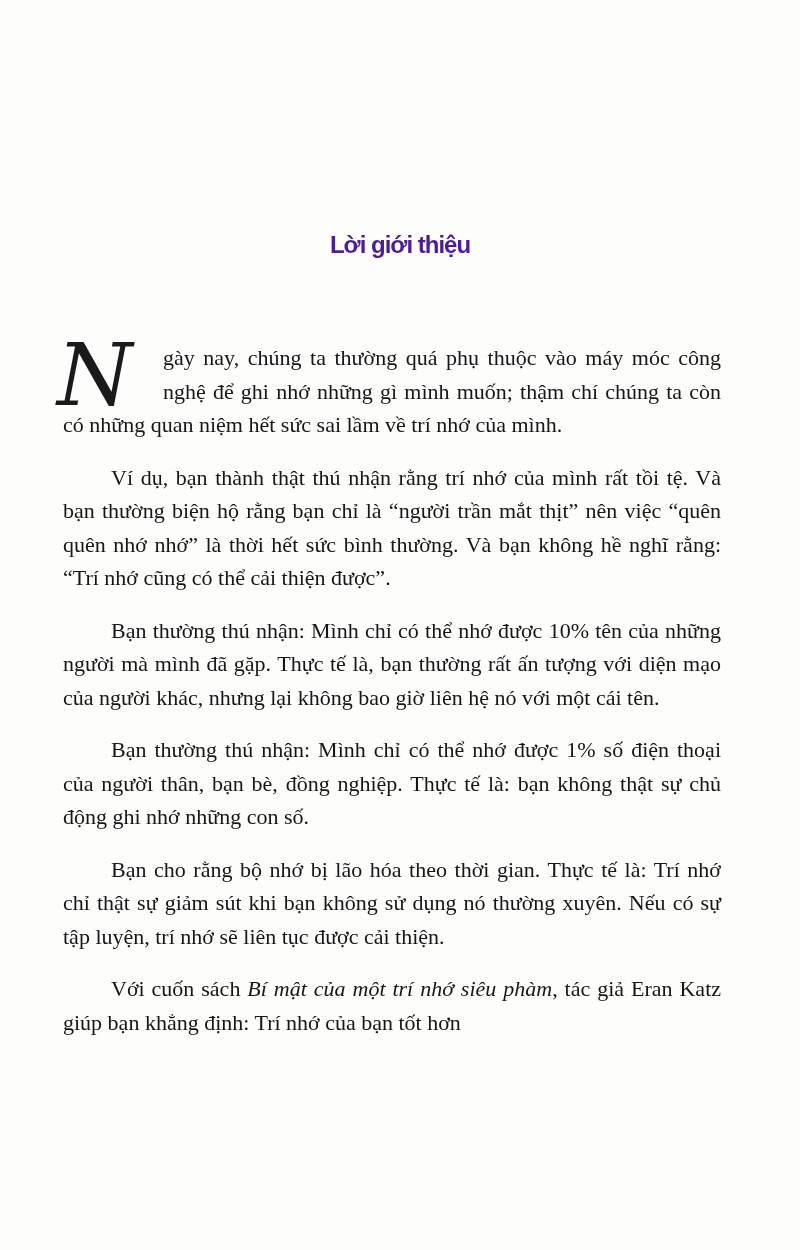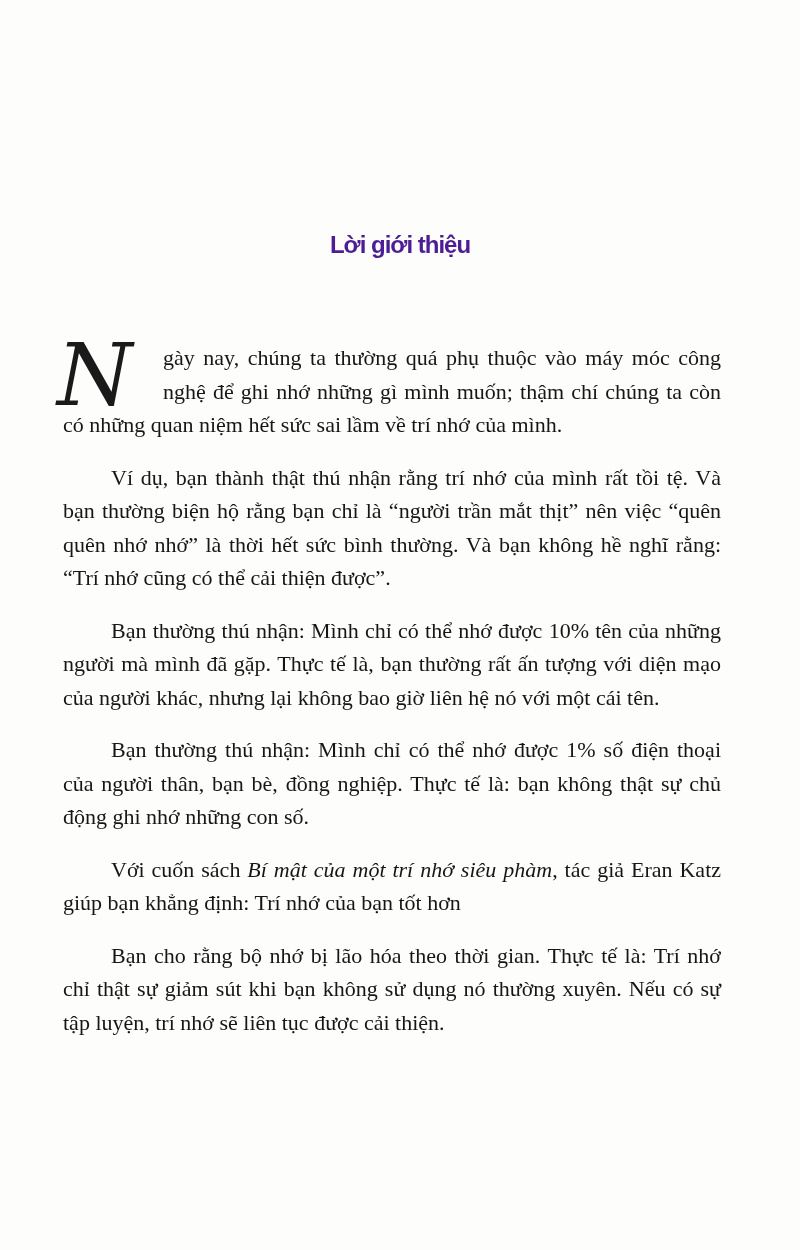--- a/index.html
+++ b/index.html
@@ -74,19 +74,19 @@
   <div class="chapter-body">
 
     <p class="para opening"><span class="dropcap">N</span><span>gày nay, chúng ta thường quá phụ thuộc vào máy móc công nghệ để ghi nhớ những gì mình muốn; thậm chí chúng ta còn có những quan niệm hết sức sai lầm về trí nhớ của mình.</span></p>
 
     <p class="para">Ví dụ, bạn thành thật thú nhận rằng trí nhớ của mình rất tồi tệ. Và bạn thường biện hộ rằng bạn chỉ là “người trần mắt thịt” nên việc “quên quên nhớ nhớ” là thời hết sức bình thường. Và bạn không hề nghĩ rằng: “Trí nhớ cũng có thể cải thiện được”.</p>
 
     <p class="para">Bạn thường thú nhận: Mình chỉ có thể nhớ được 10% tên của những người mà mình đã gặp. Thực tế là, bạn thường rất ấn tượng với diện mạo của người khác, nhưng lại không bao giờ liên hệ nó với một cái tên.</p>
 
     <p class="para">Bạn thường thú nhận: Mình chỉ có thể nhớ được 1% số điện thoại của người thân, bạn bè, đồng nghiệp. Thực tế là: bạn không thật sự chủ động ghi nhớ những con số.</p>
 
+    <p class="para">Bạn cho rằng bộ nhớ bị lão hóa theo thời gian. Thực tế là: Trí nhớ chỉ thật sự giảm sút khi bạn không sử dụng nó thường xuyên. Nếu có sự tập luyện, trí nhớ sẽ liên tục được cải thiện.</p>
+
     <p class="para"><span>Với cuốn sách </span><em class="book-title">Bí mật của một trí nhớ siêu phàm</em><span>, tác giả Eran Katz  giúp bạn khẳng định: Trí nhớ của bạn tốt hơn</span></p>
-
-    <p class="para">Bạn cho rằng bộ nhớ bị lão hóa theo thời gian. Thực tế là: Trí nhớ chỉ thật sự giảm sút khi bạn không sử dụng nó thường xuyên. Nếu có sự tập luyện, trí nhớ sẽ liên tục được cải thiện.</p>
 
   </div>
 
 </div>
 
 </body></html>

